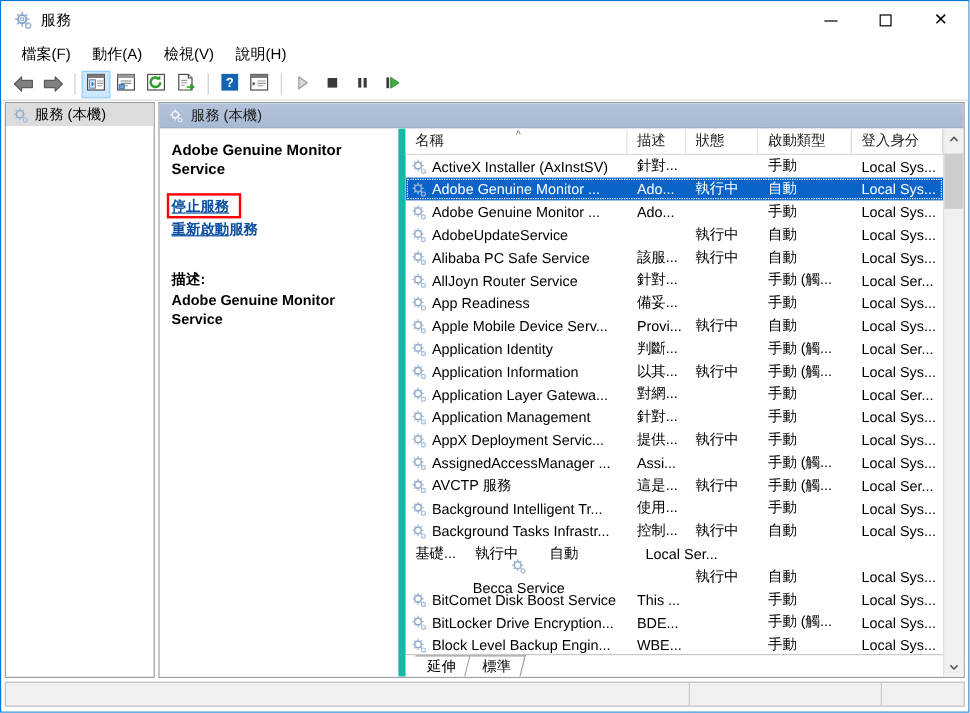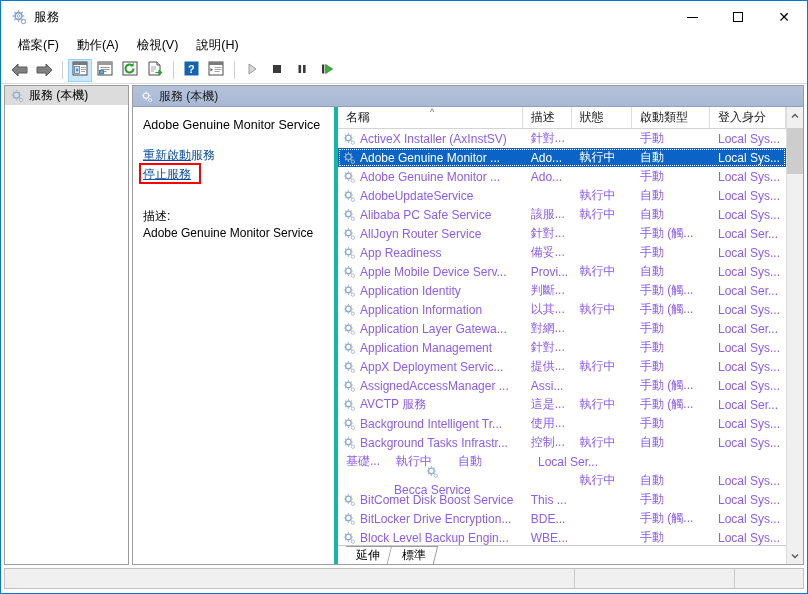--- a/index.html
+++ b/index.html
@@ -136,23 +136,24 @@
     flex: 1;
     display: flex;
     overflow: hidden;
   }
 
   
   .details {
     width: 205px;
     padding: 10px 8px 0 10px;
     background: #ffffff;
-    border-right: 4px solid #14b8a6;
+    border-right: 6px solid #14b8a6;
     font-size: 12px;
     position: relative;
+    font-weight: bold;
   }
   .det-title {
     font-size: 12.5px;
     color: #000;
     margin-bottom: 14px;
     line-height: 1.3;
   }
   .linkbox { position: relative; display: inline-block; }
   .link {
     color: #0b4ea2;
@@ -205,21 +206,21 @@
   .lv-rows {
     flex: 1;
     overflow: hidden;
     position: relative;
   }
   .row {
     height: 19px;
     display: flex;
     align-items: center;
     font-size: 12px;
-    color: #8b5cf6;
+    color: #000000;
     white-space: nowrap;
   }
   .row.selected {
     background: #0a64c8;
     color: #ffffff;
     outline: 1px dotted #ffffff;
     outline-offset: -2px;
   }
   .cell {
     padding-left: 8px;
@@ -487,28 +488,28 @@
         </span>
         <span>服務 (本機)</span>
       </div>
 
       <div class="pane-content">
 
         <div class="details">
           <div class="det-title">Adobe Genuine Monitor Service</div>
 
           <div class="link-row">
-            <span class="link"><u>重新啟動</u><span style="color:#0b4ea2">服務</span></span>
-          </div>
-
-          <div class="link-row">
             <span class="linkbox">
               <span class="redbox"></span>
               <span class="link"><u>停止服務</u></span>
             </span>
+          </div>
+
+          <div class="link-row">
+            <span class="link"><u>重新啟動</u><span style="color:#0b4ea2">服務</span></span>
           </div>
 
           <div class="det-desc-label">描述:</div>
           <div class="det-desc-text">Adobe Genuine Monitor Service</div>
         </div>
 
         <div class="listwrap">
 
           <div class="lv-header">
             <div class="lv-th" style="width:190px">

